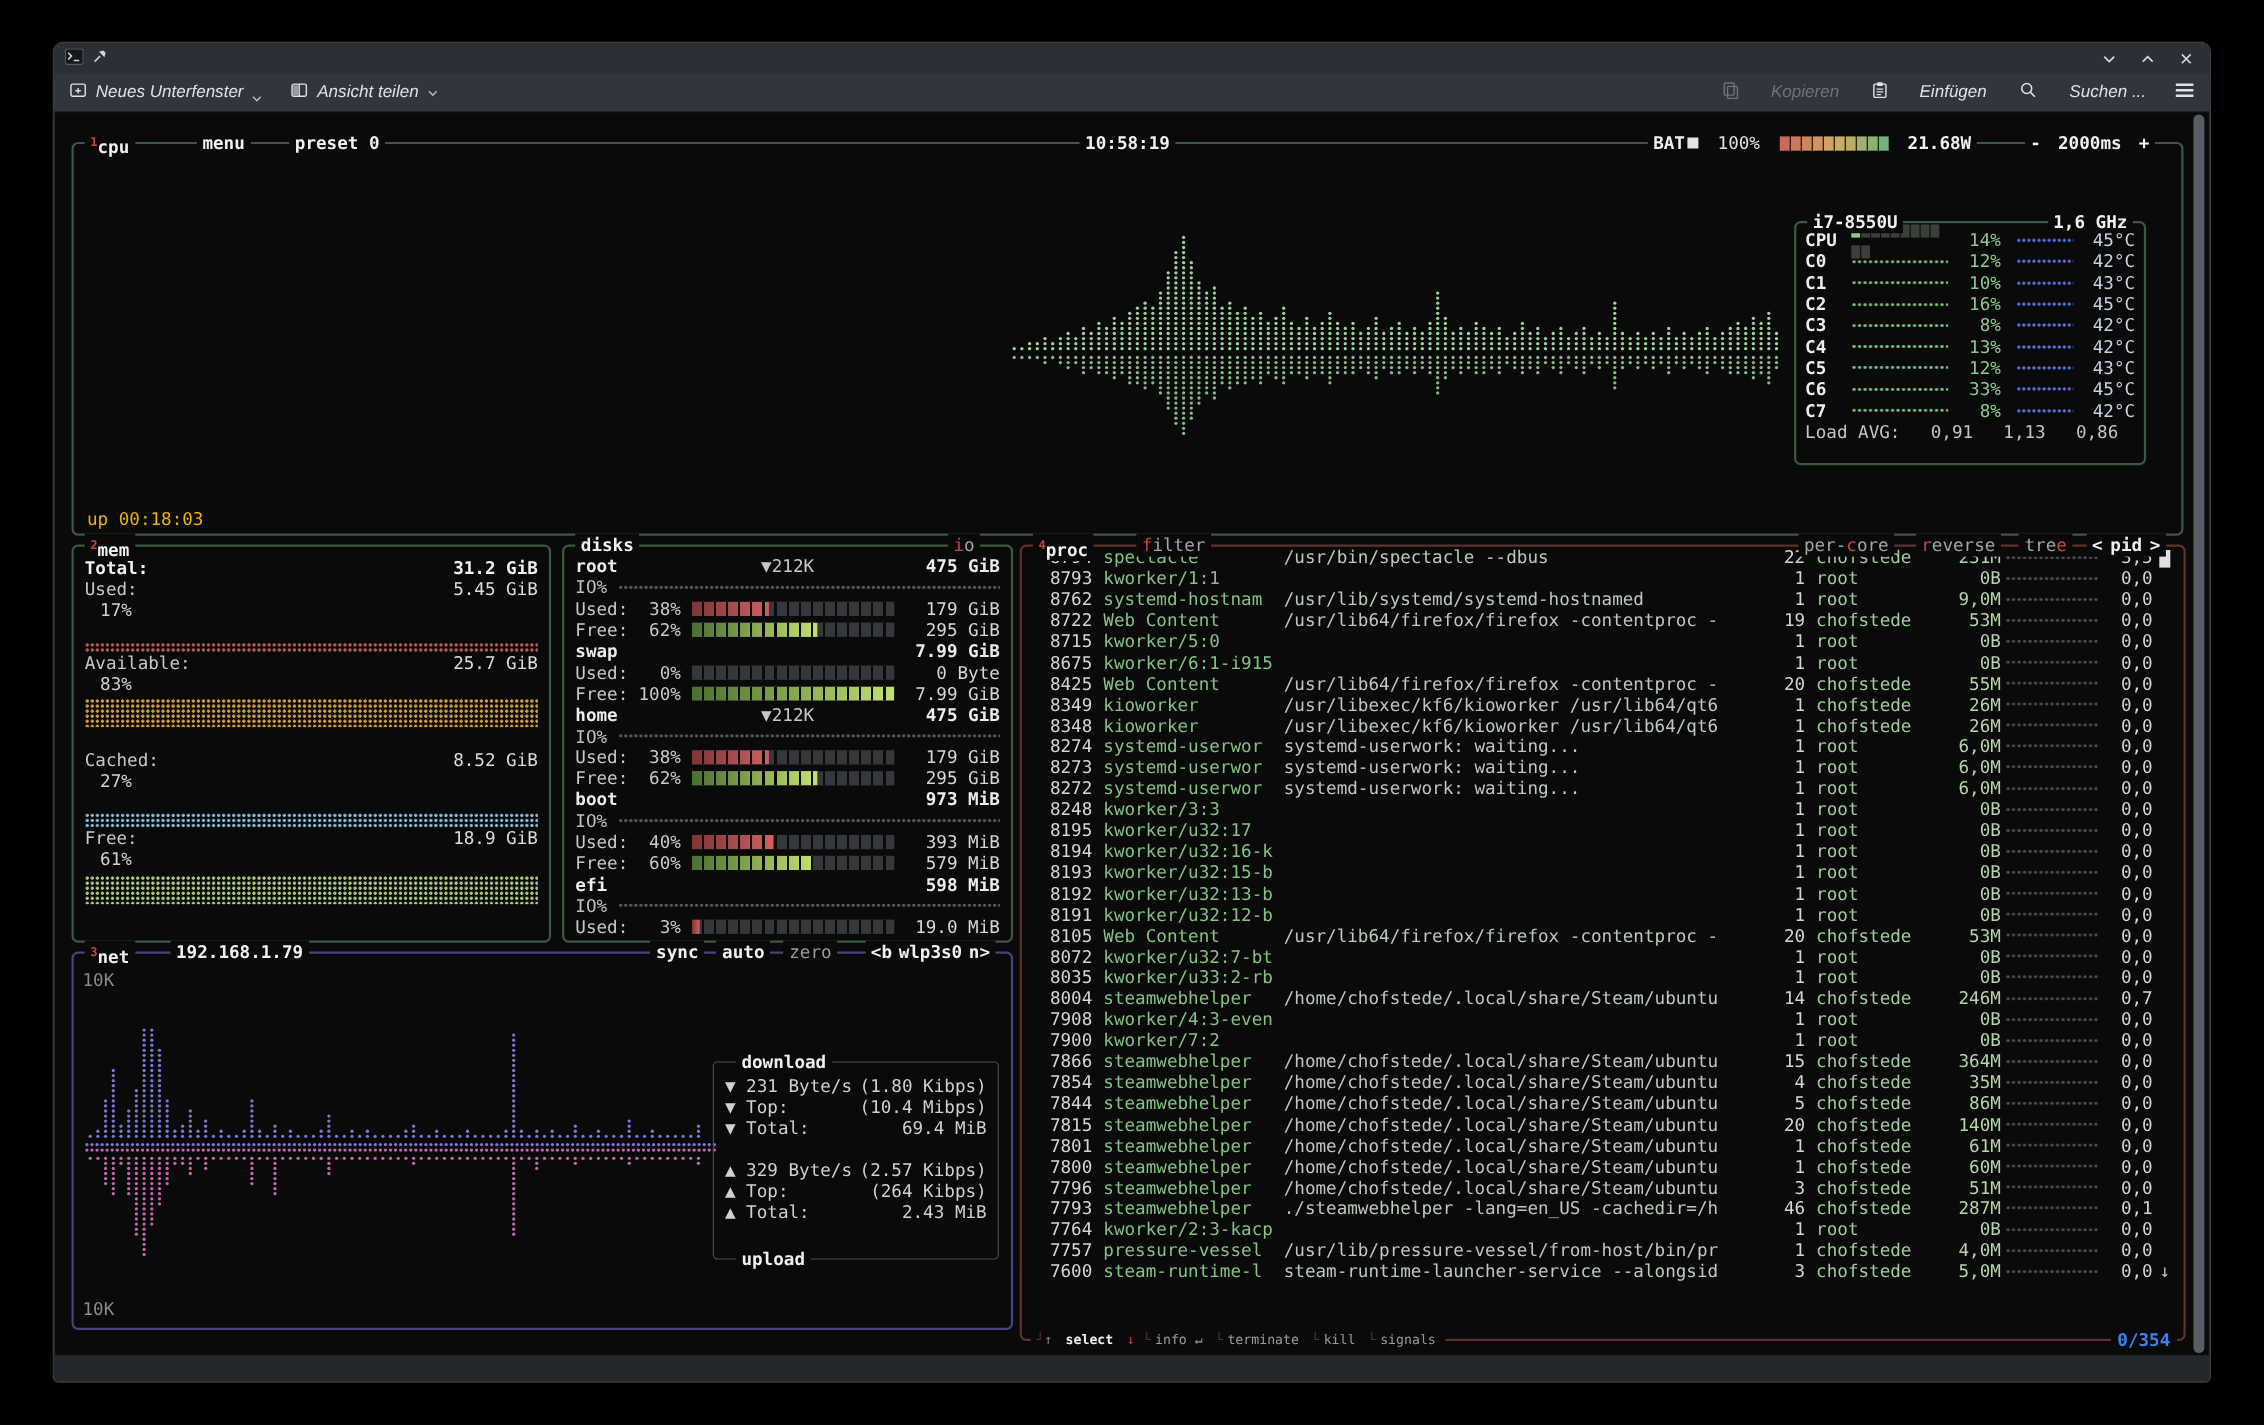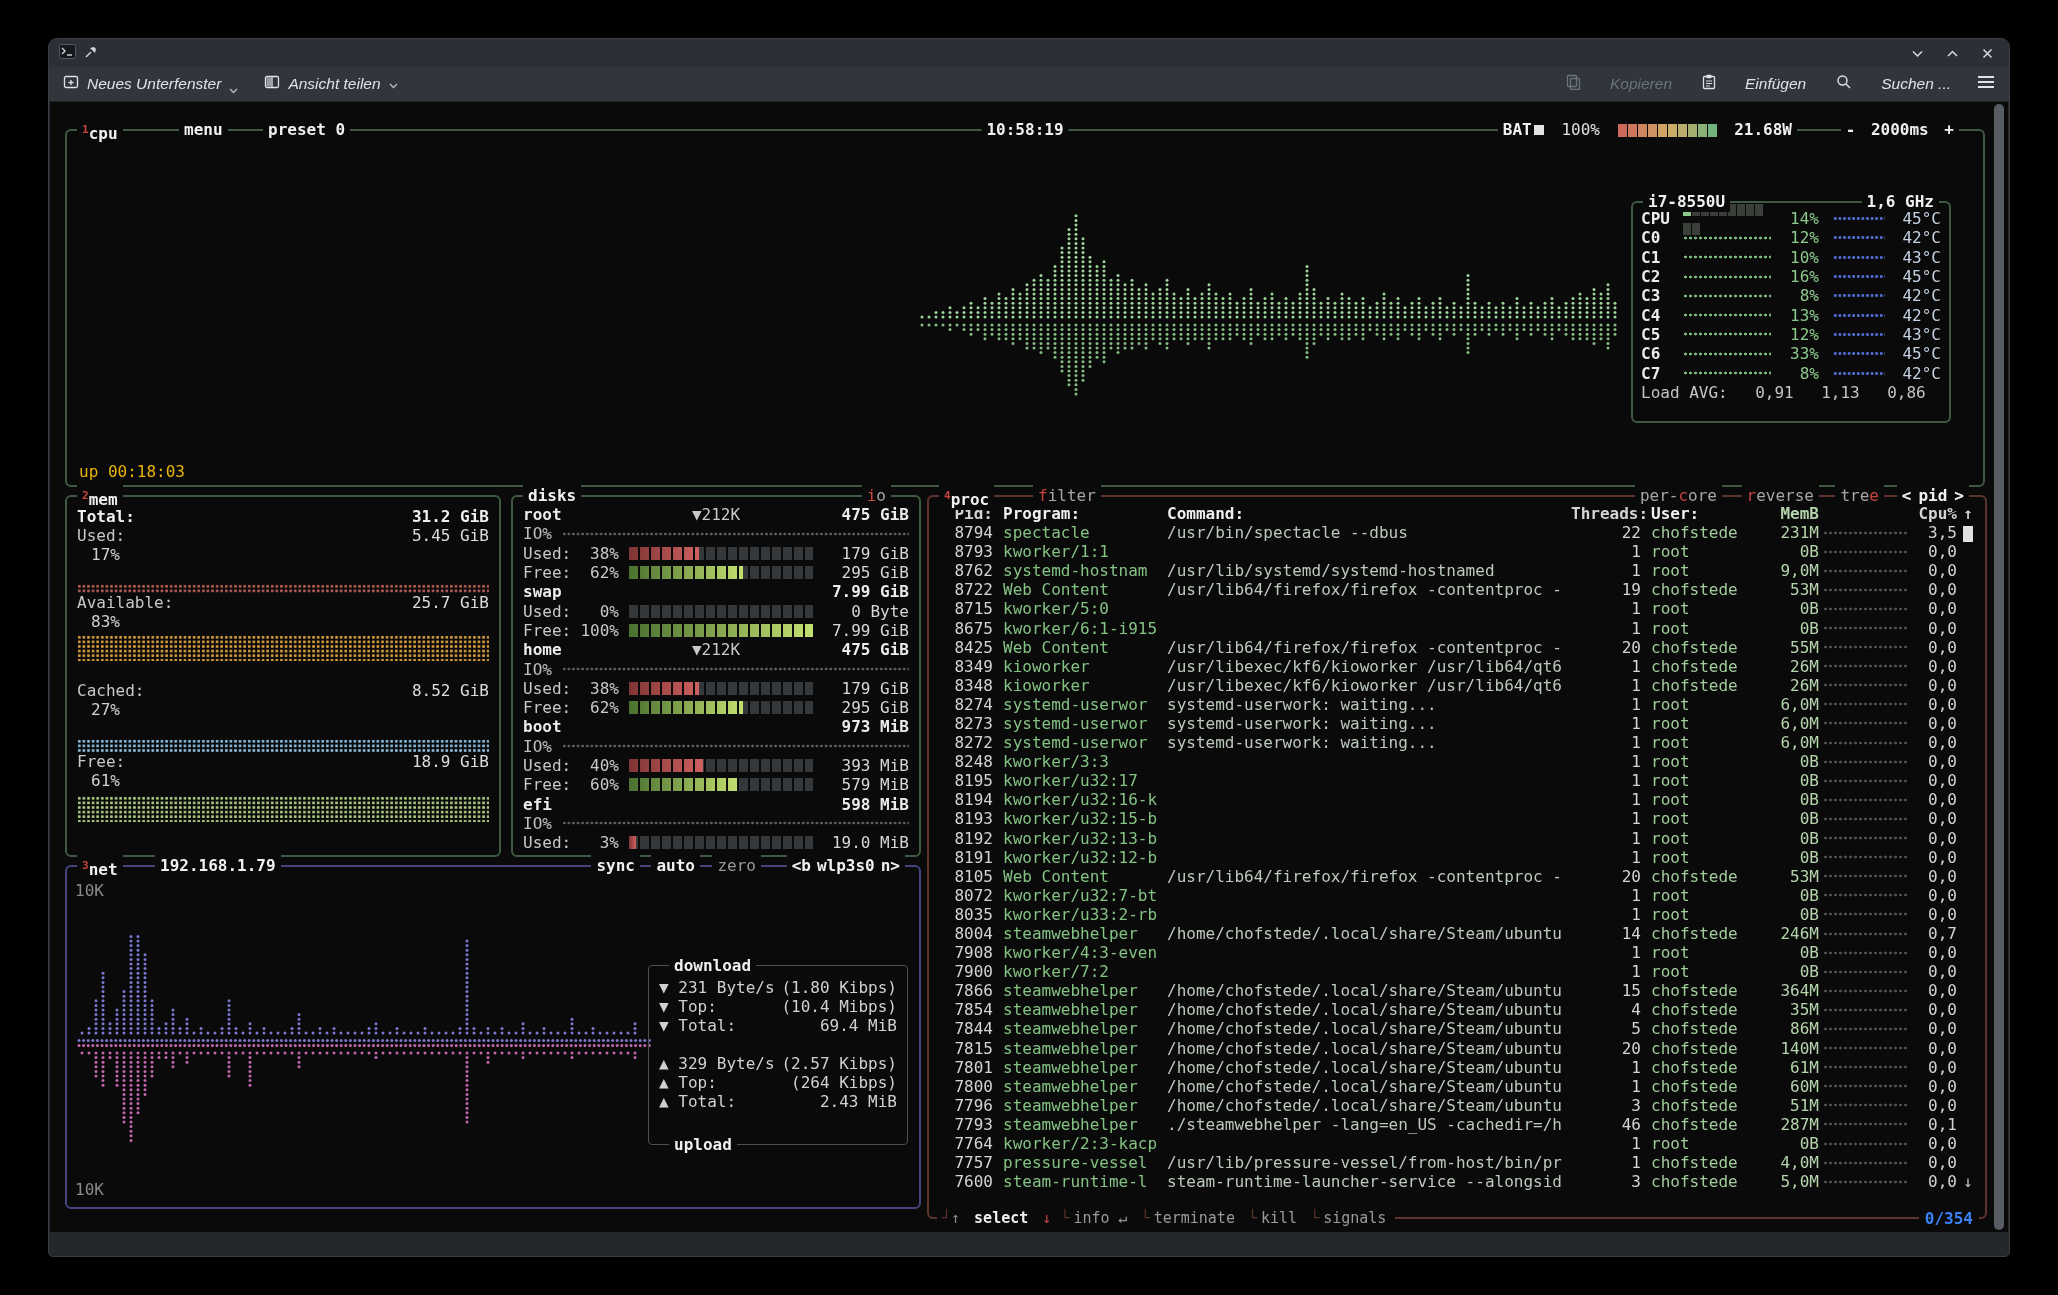--- a/index.html
+++ b/index.html
@@ -102,21 +102,21 @@
   .c-cmd{flex:1;margin-left:8px;color:#bcc9bc;white-space:nowrap;overflow:hidden;}
   .c-thr{width:70px;text-align:right;color:#d4d4d4;flex:none;}
   .c-user{width:112px;margin-left:10px;color:#a0cc9a;flex:none;}
   .c-mem{width:56px;text-align:right;color:#b4d4ac;flex:none;}
   .c-lead{width:84px;height:4px;margin:0 4px;--c:#4c4c4c;background-size:5px 4px;align-self:center;flex:none;}
   .c-cpu{width:46px;text-align:right;color:#d4d4d4;flex:none;}
   .c-ind{width:22px;text-align:center;flex:none;}
   .phead .c-prog,.phead .c-cmd,.phead .c-user{color:#f0f0f0;}
   .thumbw{display:inline-block;width:10px;height:16px;background:#e0e0e0;vertical-align:middle;}
   .pfooter{position:absolute;left:8px;bottom:-12px;background:#0a0a0a;padding:0 5px;
-    font-size:15px;line-height:21px;white-space:nowrap;}
+    font-size:12px;line-height:21px;white-space:nowrap;}
   .pfooter .conn{color:#5e332d;}
   .pfooter .it{color:#9a9a9a;margin:0 4px;}
   .pcount{position:absolute;right:6px;bottom:-12px;background:#0a0a0a;padding:0 6px;
     font-weight:bold;color:#3b82f6;line-height:21px;}
 
   .batmeter{display:inline-flex;gap:1px;vertical-align:middle;margin:0 8px;}
   .batmeter span{width:9px;height:13px;display:inline-block;}
   .batsq{display:inline-block;width:10px;height:10px;background:#e4e4e4;margin-left:2px;vertical-align:baseline;}
 
   .scrollbar{position:absolute;right:2px;top:2px;bottom:2px;width:14px;}
@@ -2276,31 +2276,20 @@
     </div>
 
     <div class="box b-proc" style="left:877px;top:393px;width:1060px;height:724px;">
       <span class="chip" style="left:10px;"><span class="sup">4</span><span class="b">proc</span></span>
       <span class="chip" style="left:104px;"><span class="hot">f</span><span class="dim">ilter</span></span>
       <span class="chip" style="right:263px;"><span class="dim">per-</span><span class="hot">c</span><span class="dim">ore</span></span>
       <span class="chip" style="right:166px;"><span class="hot">r</span><span class="dim">everse</span></span>
       <span class="chip" style="right:101px;"><span class="dim">tre</span><span class="hot">e</span></span>
       <span class="chip" style="right:16px;"><span class="hot b">&lt;</span><span class="b" style="margin:0 7px;">pid</span><span class="hot b">&gt;</span></span>
 
-      <div class="phead">
-        <span class="c-pid">Pid:</span>
-        <span class="c-prog">Program:</span>
-        <span class="c-cmd">Command:</span>
-        <span class="c-thr">Threads:</span>
-        <span class="c-user">User:</span>
-        <span class="c-mem">MemB</span>
-        <span class="c-lead" style="visibility:hidden;"></span>
-        <span class="c-cpu">Cpu%</span>
-        <span class="c-ind" style="color:#d0d0d0;">↑</span>
-      </div>
       <div id="proc-rows">
           <div class="prow">
             <span class="c-pid">8794</span>
             <span class="c-prog">spectacle</span>
             <span class="c-cmd">/usr/bin/spectacle --dbus</span>
             <span class="c-thr">22</span>
             <span class="c-user">chofstede</span>
             <span class="c-mem">231M</span>
             <span class="c-lead dots"></span>
             <span class="c-cpu">3,5</span>

